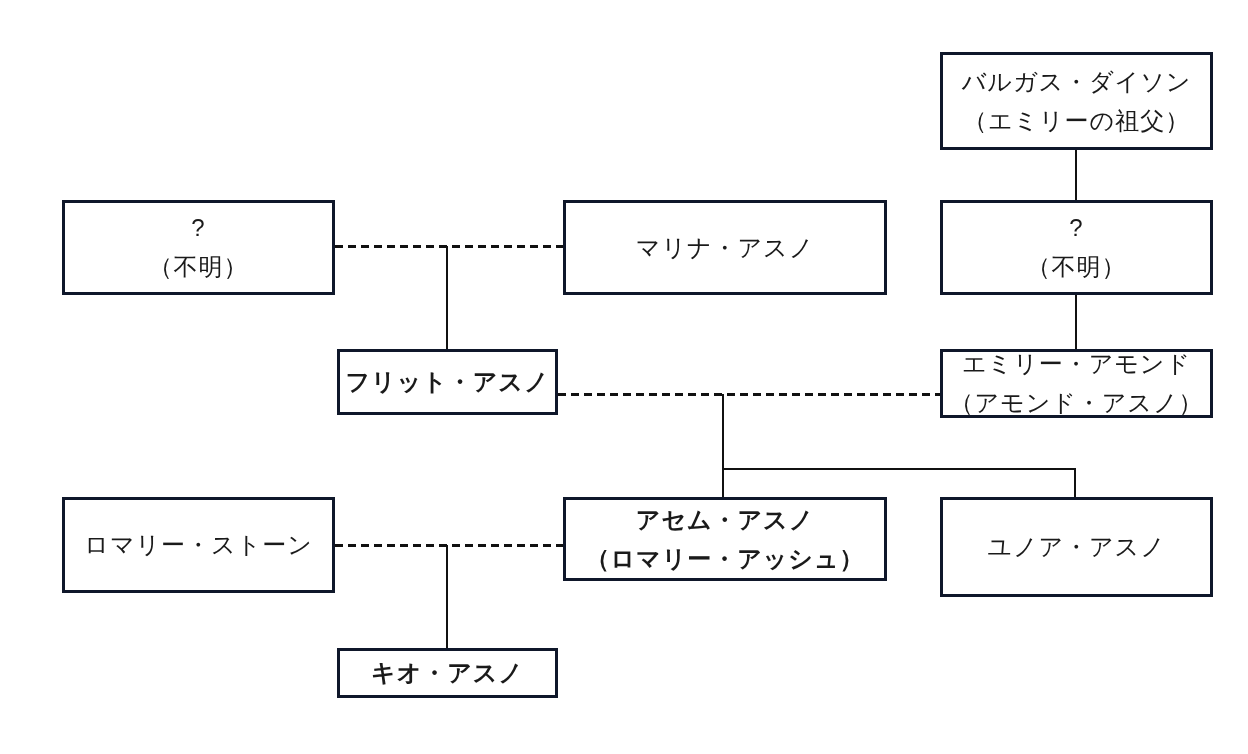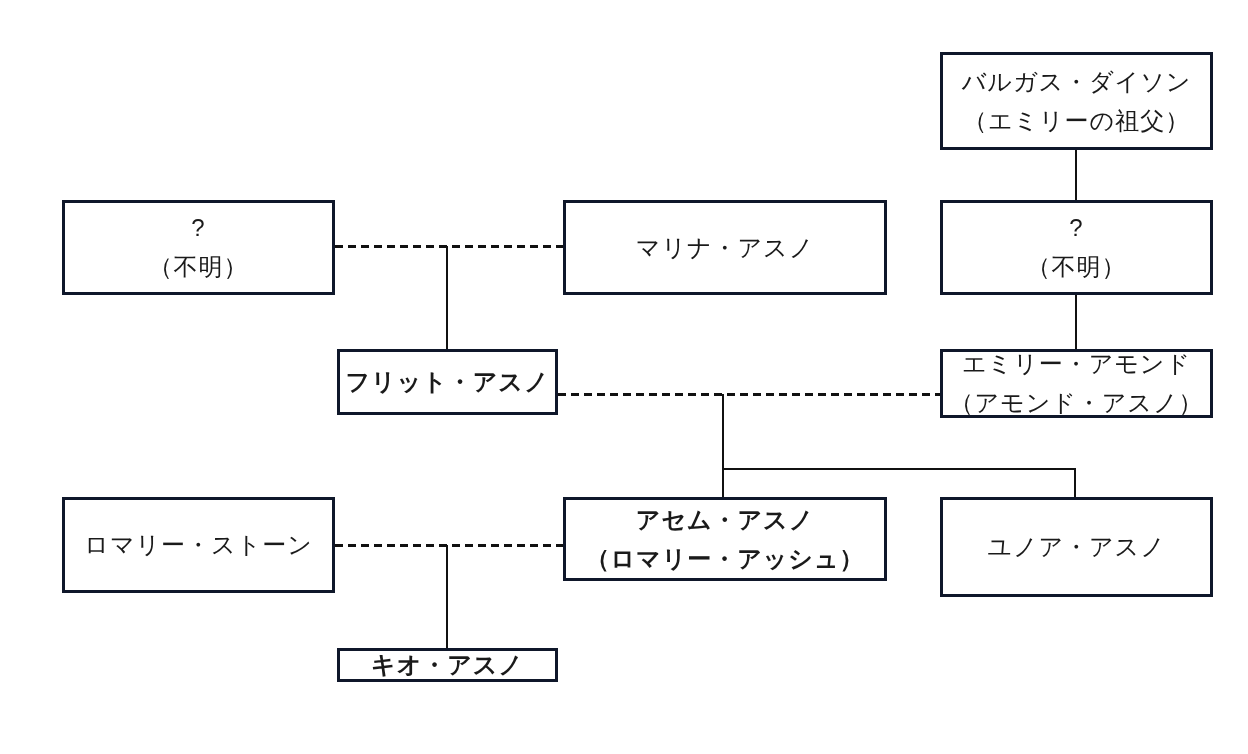--- a/index.html
+++ b/index.html
@@ -31,21 +31,21 @@
   
   .pos-vargas        {left:940px; top:52px;  width:273px; height:98px;}
   .pos-unknown-left  {left:62px;  top:200px; width:273px; height:95px;}
   .pos-marina        {left:563px; top:200px; width:324px; height:95px;}
   .pos-unknown-right {left:940px; top:200px; width:273px; height:95px;}
   .pos-flit          {left:337px; top:349px; width:221px; height:66px;}
   .pos-emily         {left:940px; top:349px; width:273px; height:69px;}
   .pos-romary        {left:62px;  top:497px; width:273px; height:96px;}
   .pos-asemu         {left:563px; top:497px; width:324px; height:84px;}
   .pos-yunoa         {left:940px; top:497px; width:273px; height:100px;}
-  .pos-kio           {left:337px; top:648px; width:221px; height:34px;}
+  .pos-kio           {left:337px; top:648px; width:221px; height:50px;}
   
   .edge{position:absolute;background:#111;}
   .edge.v{width:2px;}
   .edge.h{height:2px;}
   .edge.dash{
     height:3px;background:none;
     background-image:repeating-linear-gradient(90deg,#111 0 8px,transparent 8px 13px);
   }
   .e-vargas-unknown {left:1075px; top:150px; height:50px;}
   .e-unknown-emily  {left:1075px; top:295px; height:54px;}

